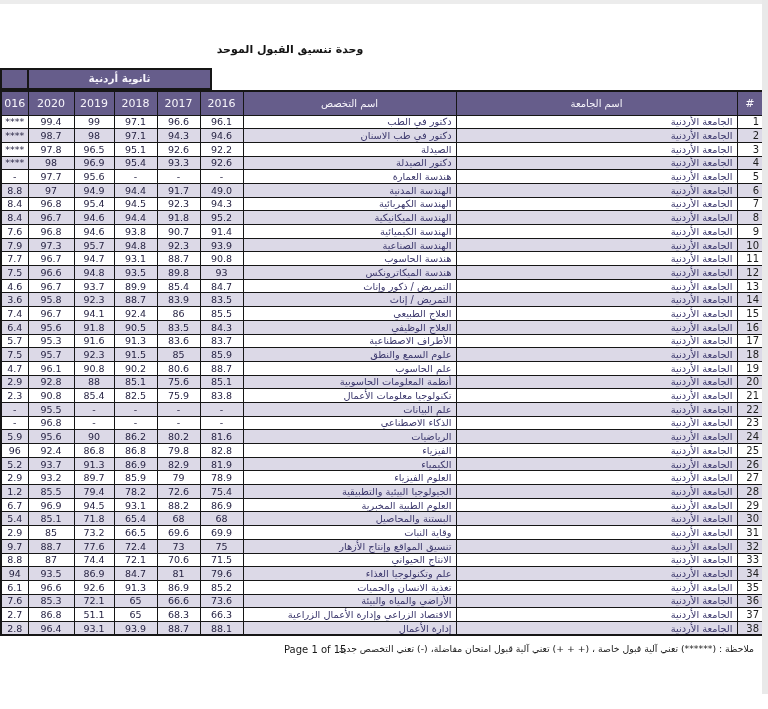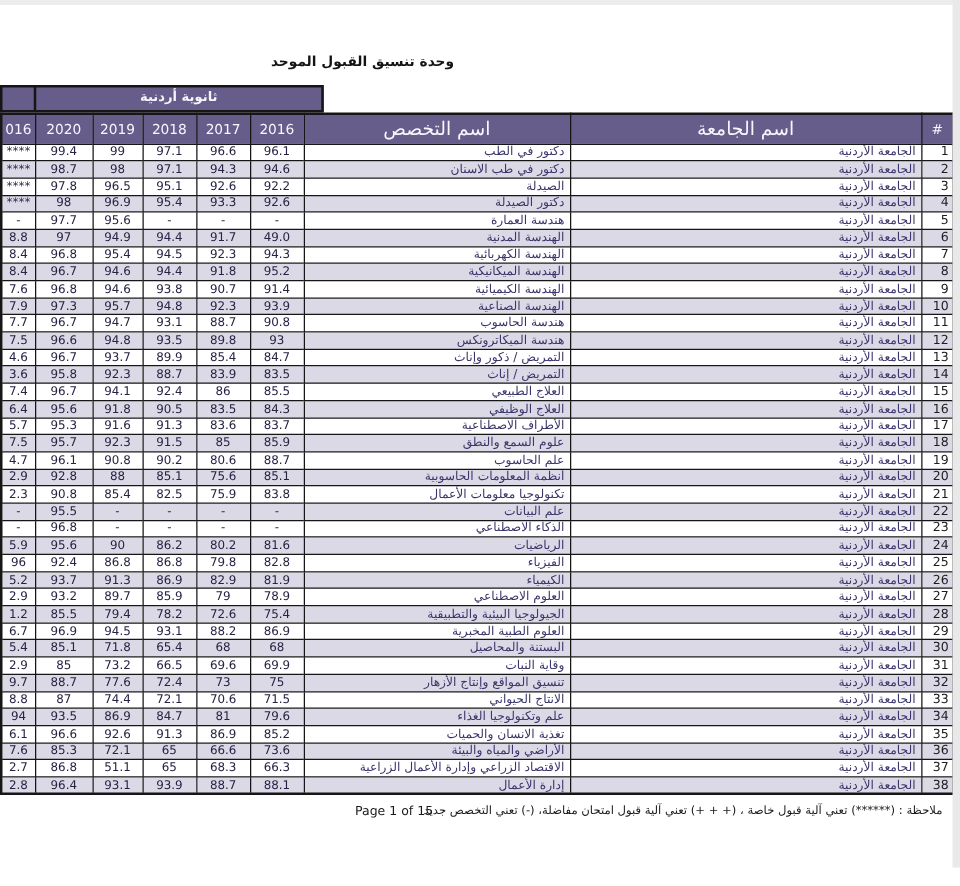--- a/index.html
+++ b/index.html
@@ -17,33 +17,33 @@
   .edge-right{position:absolute;top:0;right:0;width:6px;height:694px;background:#e9e9e9;}
 
   .titles{width:580px;text-align:center;padding-top:13px;direction:rtl;}
   .title1{font-size:11px;font-weight:bold;color:#141414;margin-bottom:10px;margin-top:30px;}
   .title2{font-size:13.5px;font-weight:bold;color:#141414;}
 
   .group-row{display:flex;margin-top:12px;height:22px;direction:ltr;}
   .gcell{background:var(--purple);border:2px solid var(--line);}
   .gcell-cut{width:28px;border-right-width:1px;}
   .gcell-main{
-    width:231px;border-left-width:1px;color:#f6f4fb;
+    width:184px;border-left-width:1px;color:#f6f4fb;
     font-size:10.5px;font-weight:bold;text-align:center;line-height:17px;direction:rtl;
   }
 
   table.grid{
     width:762px;border-collapse:collapse;table-layout:fixed;direction:rtl;
     border:2px solid var(--line);
   }
   .grid th{
     background:var(--purple);color:#f8f6fc;border:1px solid var(--line);
     height:24px;font-size:11px;font-weight:normal;padding:0;text-align:center;
   }
-  .grid th.ar{font-size:15px;text-align:center;}
+  .grid th.ar{font-size:10px;text-align:center;}
   .grid td{
     border:1px solid var(--line);height:13.7px;padding:0 4px;
     overflow:hidden;white-space:nowrap;background:#fff;
   }
   .grid tr.alt td{background:var(--lavender);}
   td.num{text-align:center;font-size:9.5px;color:#262343;padding:0 1px;}
   td.specialty,td.university{text-align:right;font-size:9.8px;color:#3a366b;}
   td.idx{text-align:right;font-size:10px;color:#1d1d1d;padding:0 3px;}
 
   .footer-row{position:relative;height:15px;margin-top:7px;}
@@ -378,21 +378,21 @@
           <td class="num">81.9</td>
           <td class="num">82.9</td>
           <td class="num">86.9</td>
           <td class="num">91.3</td>
           <td class="num">93.7</td>
           <td class="num">5.2</td>
         </tr>
         <tr>
           <td class="idx">27</td>
           <td class="university">الجامعة الأردنية</td>
-          <td class="specialty">العلوم الاصطناعي</td>
+          <td class="specialty">العلوم الفيزياء</td>
           <td class="num">78.9</td>
           <td class="num">79</td>
           <td class="num">85.9</td>
           <td class="num">89.7</td>
           <td class="num">93.2</td>
           <td class="num">2.9</td>
         </tr>
         <tr class="alt">
           <td class="idx">28</td>
           <td class="university">الجامعة الأردنية</td>

